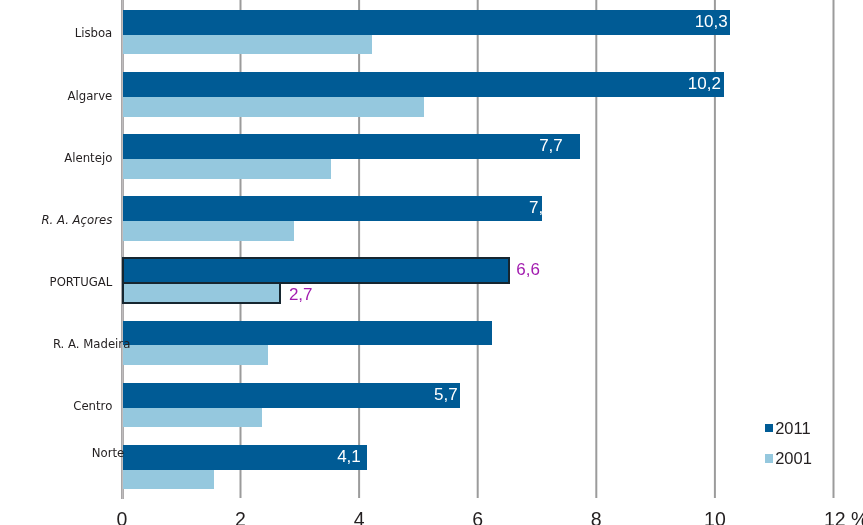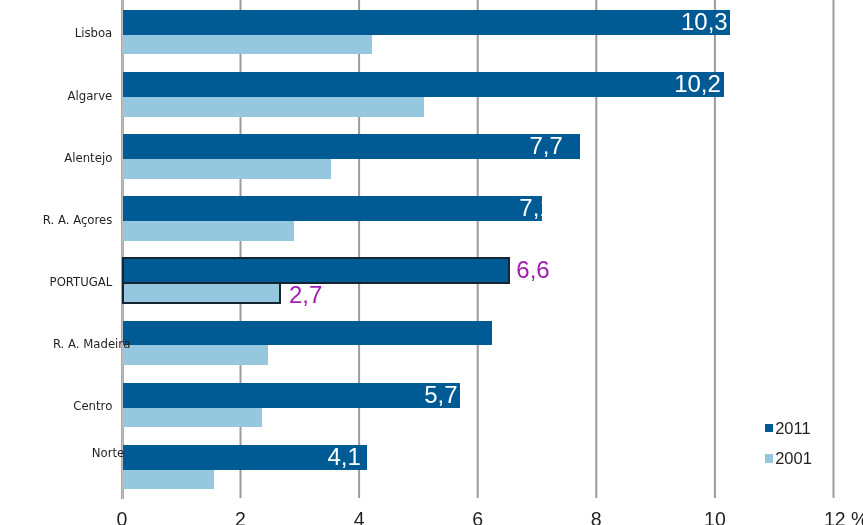--- a/index.html
+++ b/index.html
@@ -10,21 +10,21 @@
   .gridline{position:absolute;top:0;width:2px;height:497.5px;}
   .axis-line{position:absolute;top:0;width:2px;height:498.9px;}
   .gridline{background:#9a9a9a;}
   .axis-line{background:linear-gradient(to right, #a8a6a7 0 1px, #bfbcbd 1px 2px, #aeacad 2px 3px);}
   .bar{position:absolute;}
   .bar-2011{background:#005b95;}
   .bar-2001{background:#95c8de;}
   .bar.highlight{border:2.0px solid #162630;box-sizing:border-box;}
   .cat-label{position:absolute;left:0;width:112.3px;text-align:right;
              color:#231f20;font-size:13px;line-height:25.0px;white-space:nowrap;}
-  .value-label{position:absolute;font-family:"Liberation Sans",sans-serif;font-size:24px;line-height:22px;white-space:nowrap;}
+  .value-label{position:absolute;font-family:"Liberation Sans",sans-serif;font-size:17px;line-height:22px;white-space:nowrap;}
   .value-label.inside{color:#ffffff;text-align:right;}
   .value-label.outside{color:#a21caf;text-align:left;}
   .tick-label{position:absolute;font-family:"Liberation Sans",sans-serif;top:510.24px;font-size:19.5px;line-height:18px;
               color:#231f20;text-align:center;white-space:nowrap;}
   .legend-swatch{position:absolute;width:8.6px;height:8.6px;display:block;}
   .legend-swatch.sw0{background:#005b95;}
   .legend-swatch.sw1{background:#95c8de;}
   .legend-label{position:absolute;font-family:"Liberation Sans",sans-serif;font-size:16.5px;line-height:19px;color:#231f20;white-space:nowrap;}
 </style>
 </head>
@@ -71,21 +71,21 @@
     </div>
     <div class="bar-group">
       <div class="bar bar-2011" style="left:123.30px;top:444.96px;width:243.51px;height:24.75px;"></div>
       <div class="bar bar-2001" style="left:123.30px;top:469.71px;width:90.52px;height:19.70px;"></div>
     </div>
   </div>
   <div class="cat-layer">
     <div class="cat-label" style="top:20.48px;">Lisboa</div>
     <div class="cat-label" style="top:82.61px;">Algarve</div>
     <div class="cat-label" style="top:144.73px;">Alentejo</div>
-    <div class="cat-label" style="top:206.87px;">R. A. Açores</div>
+    <div class="cat-label" style="top:206.87px;font-style:italic;">R. A. Açores</div>
     <div class="cat-label" style="top:269.00px;">PORTUGAL</div>
     <div class="cat-label" style="top:331.13px;margin-left:18px;">R. A. Madeira</div>
     <div class="cat-label" style="top:393.26px;">Centro</div>
     <div class="cat-label" style="top:440px;padding-left:12px;">Norte</div>
   </div>
   <div class="value-layer">
     <div class="value-label inside" style="left:0;width:727.72px;top:10.85px;">10,3</div>
     <div class="value-label inside" style="left:0;width:720.89px;top:72.98px;">10,2</div>
     <div class="value-label inside" style="left:0;width:562.80px;top:135.11px;">7,7</div>
     <div class="value-label inside" style="left:0;width:536.74px;top:197.24px;margin-left:16px;">7,1</div>

